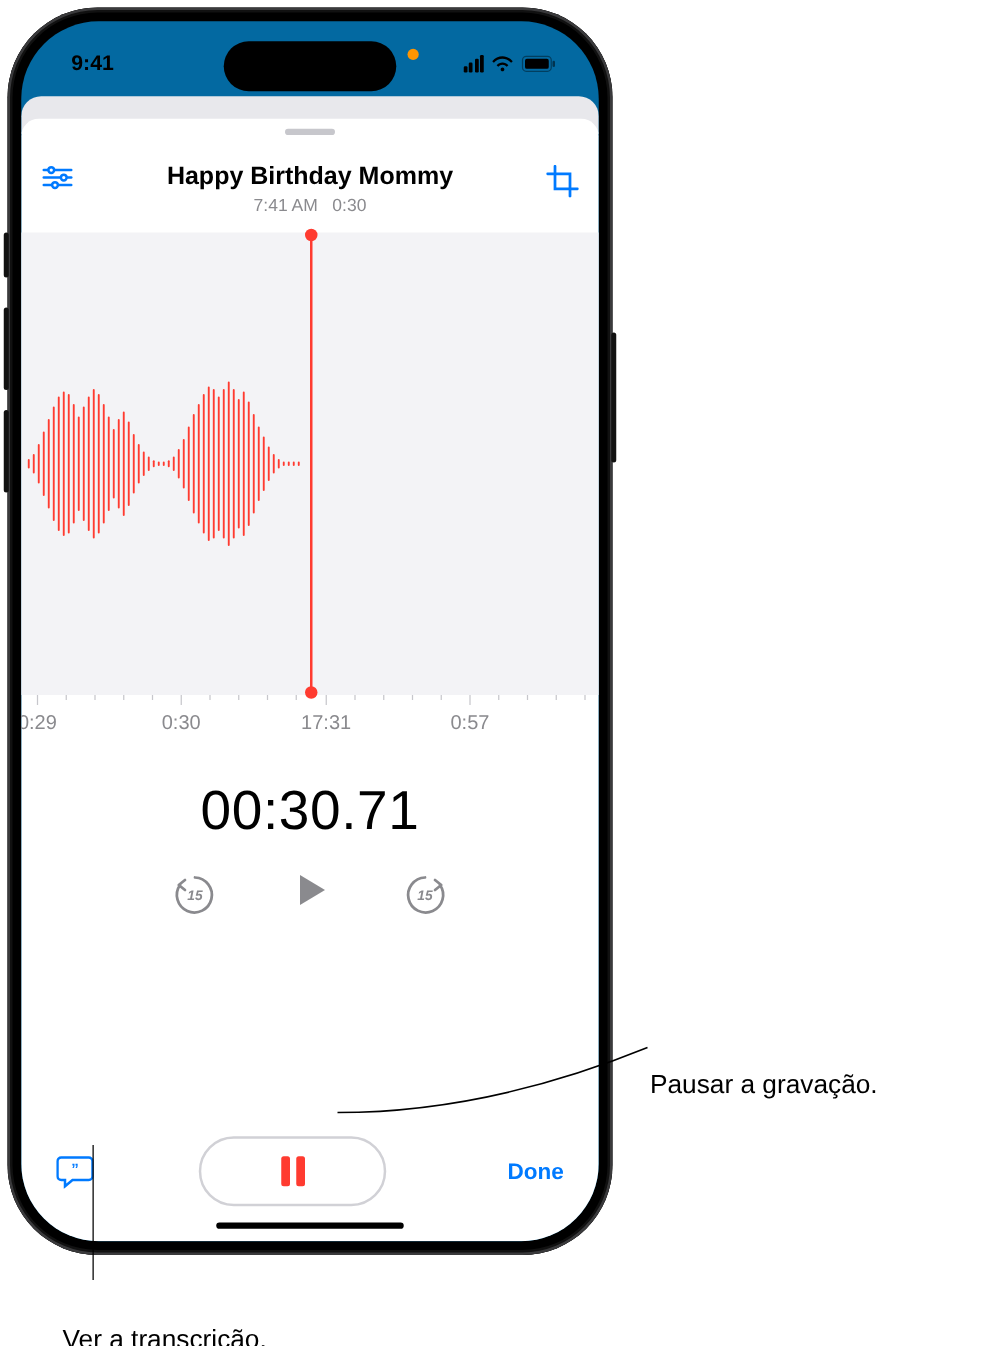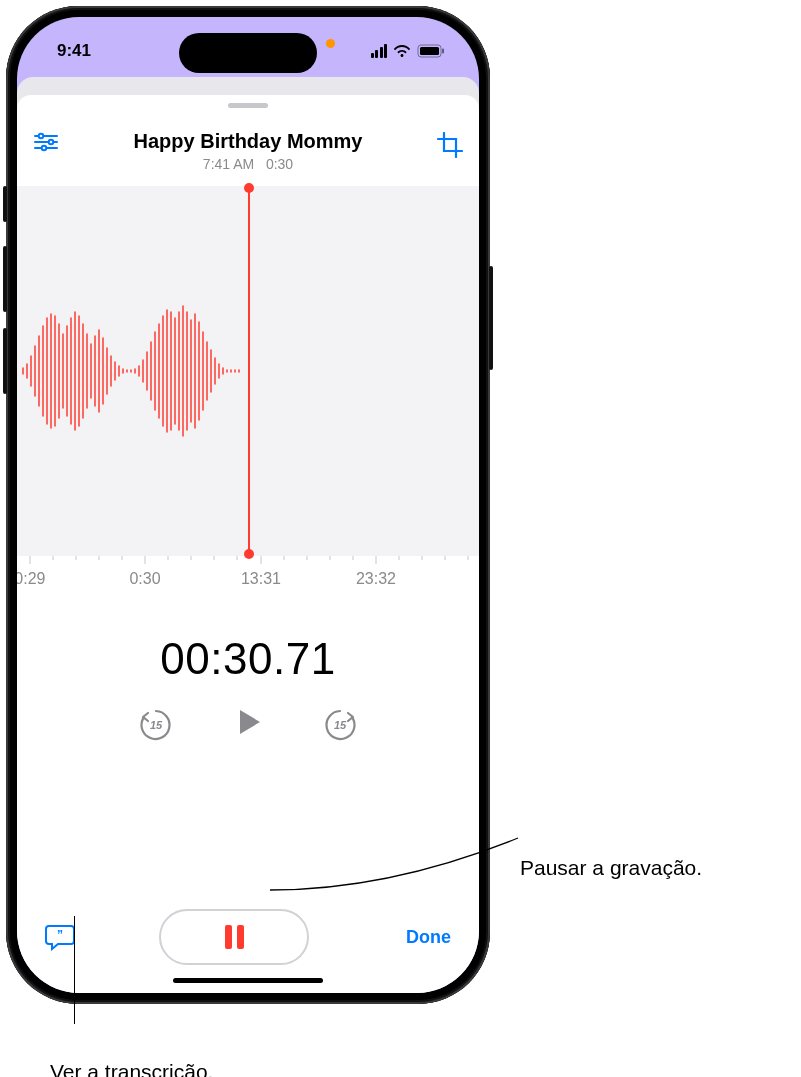--- a/index.html
+++ b/index.html
@@ -24,21 +24,21 @@
   
   .side-btn { position: absolute; background:#111; border-radius:2px; }
   .sb-left1 { left:-3px; top:180px; width:4px; height:36px; }
   .sb-left2 { left:-3px; top:240px; width:4px; height:66px; }
   .sb-left3 { left:-3px; top:322px; width:4px; height:66px; }
   .sb-right { right:-3px; top:260px; width:4px; height:104px; }
 
   .screen {
     width: 100%;
     height: 100%;
-    background: #c4b5fd;
+    background: #0369a1;
     border-radius: 62px;
     overflow: hidden;
     position: relative;
   }
   .dynamic-island {
     position: absolute;
     top: 16px;
     left: 50%;
     transform: translateX(-50%);
     width: 138px;
@@ -123,21 +123,21 @@
     color:#8a8a8e; font-size:16px;
   }
   .ruler .tick-svg { position:absolute; top:0; left:0; width:100%; height:12px; }
   .ruler .labels { position:absolute; top:14px; left:0; right:0; height:18px; }
   .ruler .lab { position:absolute; transform:translateX(-50%); }
 
   .timer {
     text-align:center;
     font-variant-numeric: tabular-nums;
     font-size:44px; font-weight:300; color:#000;
-    margin: 36px 0 18px;
+    margin: 26px 0 18px;
     letter-spacing:0.5px;
   }
   .transport {
     display:flex; justify-content:center; align-items:center; gap:52px;
     margin-bottom: 30px;
   }
   .t-btn { color:#8a8a8e;font-style:italic; }
   .t-btn svg { display:block; }
   .play-btn { color:#8a8a8e; }
   .play-btn svg { width:40px; height:40px; }
@@ -327,22 +327,22 @@
             <line x1="359" y1="0" x2="359" y2="8"></line>
             <line x1="382" y1="0" x2="382" y2="4"></line>
               <line x1="405" y1="0" x2="405" y2="4"></line>
               <line x1="428" y1="0" x2="428" y2="4"></line>
               <line x1="451" y1="0" x2="451" y2="4"></line>
           </g>
         </svg>
         <div class="labels">
           <span class="lab" style="left:2.8%">0:29</span>
           <span class="lab" style="left:27.7%">0:30</span>
-          <span class="lab" style="left:52.8%">13:31</span>
-          <span class="lab" style="left:77.7%">23:32</span>
+          <span class="lab" style="left:52.8%">17:31</span>
+          <span class="lab" style="left:77.7%">0:57</span>
         </div>
       </div>
 
       <div class="timer">00:30.71</div>
 
       <div class="transport">
         <div class="t-btn">
           <svg width="40" height="40" viewBox="0 0 40 40">
             <path d="M20 7 A14 14 0 1 1 8 13" fill="none" stroke="#8a8a8e" stroke-width="2.2" stroke-linecap="round"></path>
             <path d="M12 9 L7 13 L12 17" fill="none" stroke="#8a8a8e" stroke-width="2.2" stroke-linecap="round" stroke-linejoin="round"></path>

